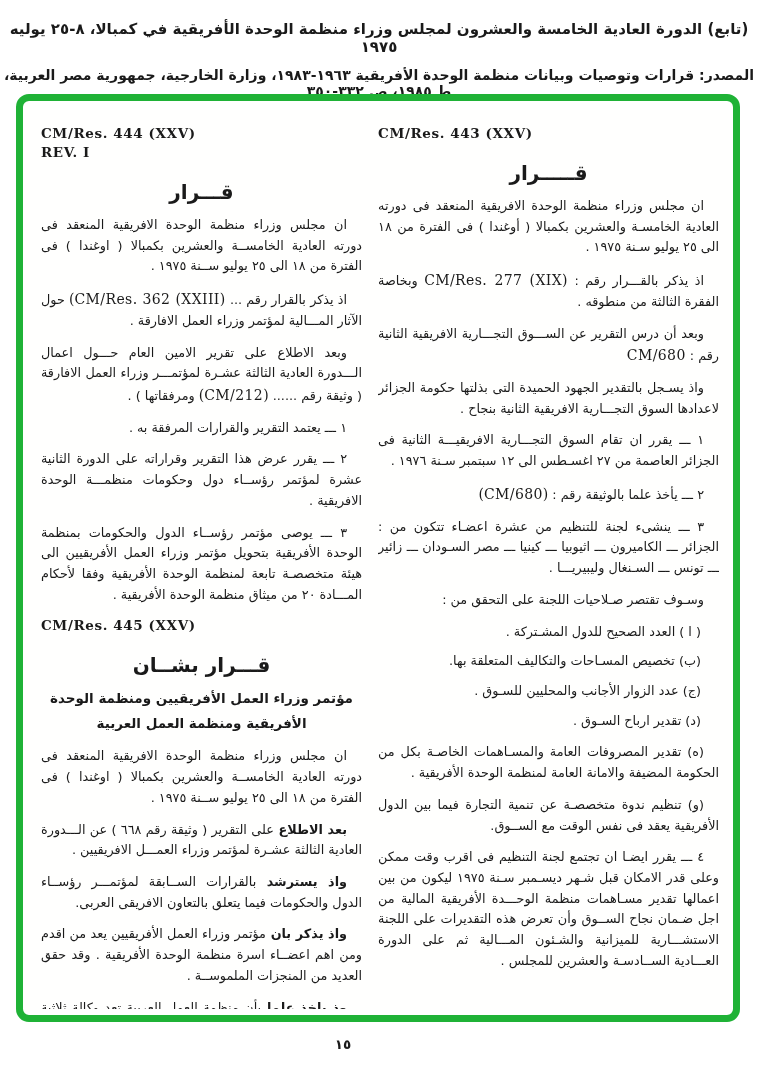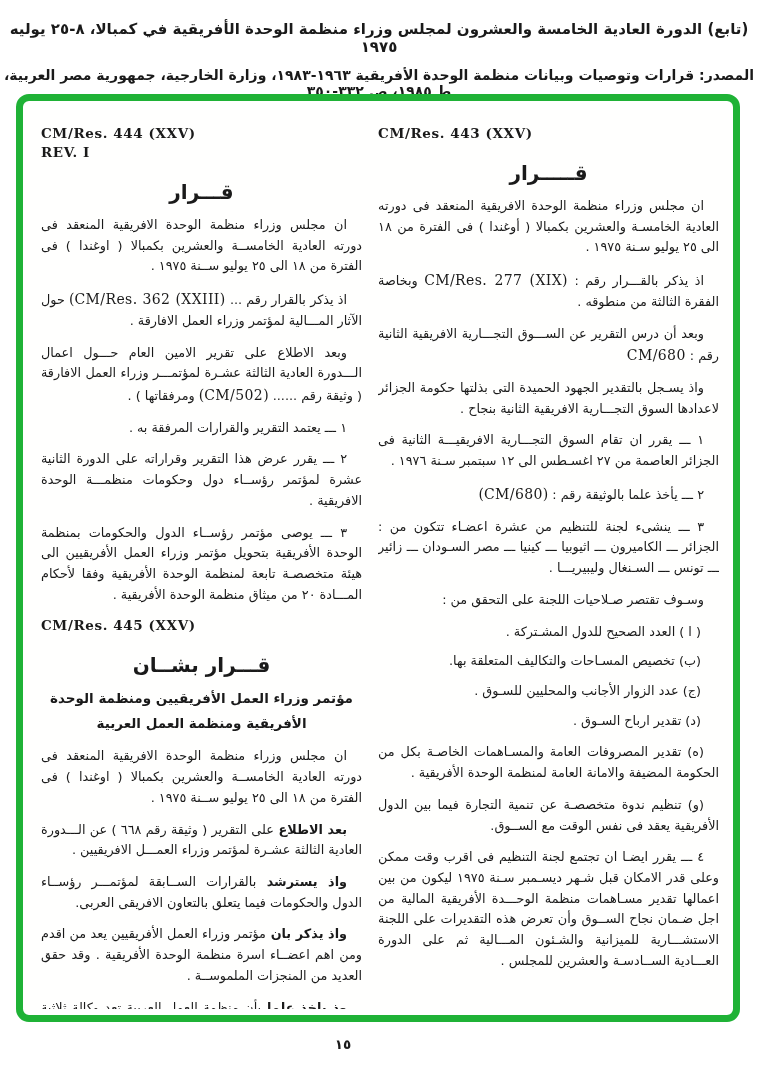--- a/index.html
+++ b/index.html
@@ -88,21 +88,21 @@
           <div class="block para" data-name="item-h">(ه) تقدير المصروفات العامة والمسـاهمات الخاصـة بكل من الحكومة المضيفة والامانة العامة لمنظمة الوحدة الأفريقية .</div>
           <div class="block para" data-name="item-w">(و) تنظيم ندوة متخصصـة عن تنمية التجارة فيما بين الدول الأفريقية يعقد فى نفس الوقت مع الســوق.</div>
           <div class="block para" data-name="para-operative-4">٤ ـــ يقرر ايضـا ان تجتمع لجنة التنظيم فى اقرب وقت ممكن وعلى قدر الامكان قبل شـهر ديسـمبر سـنة ١٩٧٥ ليكون من بين اعمالها تقدير مسـاهمات منظمة الوحـــدة الأفريقية المالية من اجل ضـمان نجاح الســوق وأن تعرض هذه التقديرات على اللجنة الاستشـــارية للميزانية والشـئون المـــالية ثم على الدورة العـــادية الســادسـة والعشرين للمجلس .</div>
         </div>
       <div class="col col-left" data-name="column-left">
           <div class="block ref" data-name="ref-444">CM/Res. 444 (XXV)</div>
           <div class="block ref" data-name="ref-444-rev">REV. I</div>
           <div class="block heading" data-name="heading-qarar-444">قـــرار</div>
           <div class="block para" data-name="para-preamble-444">ان مجلس وزراء منظمة الوحدة الافريقية المنعقد فى دورته العادية الخامســة والعشرين بكمبالا ( اوغندا ) فى الفترة من ١٨ الى ٢٥ يوليو ســنة ١٩٧٥ .</div>
           <div class="block para" data-name="para-recall-444"><span dir="rtl" data-name="text-run">اذ يذكر بالقرار رقم ...</span> <span dir="ltr" class="latin" data-name="resolution-reference">(CM/Res. 362 (XXIII)</span> <span dir="rtl" data-name="text-run">حول الآثار المـــالية لمؤتمر وزراء العمل الافارقة .</span> </div>
-          <div class="block para" data-name="para-report-444"><span dir="rtl" data-name="text-run">وبعد الاطلاع على تقرير الامين العام حـــول اعمال الـــدورة العادية الثالثة عشـرة لمؤتمـــر وزراء العمل الافارقة ( وثيقة رقم ......</span> <span dir="ltr" class="latin" data-name="resolution-reference">(CM/502)</span> <span dir="rtl" data-name="text-run">ومرفقاتها ) .</span> </div>
+          <div class="block para" data-name="para-report-444"><span dir="rtl" data-name="text-run">وبعد الاطلاع على تقرير الامين العام حـــول اعمال الـــدورة العادية الثالثة عشـرة لمؤتمـــر وزراء العمل الافارقة ( وثيقة رقم ......</span> <span dir="ltr" class="latin" data-name="resolution-reference">(CM/212)</span> <span dir="rtl" data-name="text-run">ومرفقاتها ) .</span> </div>
           <div class="block para" data-name="para-444-op1">١ ـــ يعتمد التقرير والقرارات المرفقة به .</div>
           <div class="block para" data-name="para-444-op2">٢ ـــ يقرر عرض هذا التقرير وقراراته على الدورة الثانية عشرة لمؤتمر رؤســاء دول وحكومات منظمـــة الوحدة الافريقية .</div>
           <div class="block para" data-name="para-444-op3">٣ ـــ يوصى مؤتمر رؤســاء الدول والحكومات بمنظمة الوحدة الأفريقية بتحويل مؤتمر وزراء العمل الأفريقيين الى هيئة متخصصـة تابعة لمنظمة الوحدة الأفريقية وفقا لأحكام المـــادة ٢٠ من ميثاق منظمة الوحدة الأفريقية .</div>
           <div class="block ref" data-name="ref-445">CM/Res. 445 (XXV)</div>
           <div class="block heading" data-name="heading-qarar-445">قـــرار بشــان</div>
           <div class="block heading2" data-name="heading-subject-445a">مؤتمر وزراء العمل الأفريقيين ومنظمة الوحدة</div>
           <div class="block heading2" data-name="heading-subject-445b">الأفريقية ومنظمة العمل العربية</div>
           <div class="block para" data-name="para-preamble-445">ان مجلس وزراء منظمة الوحدة الافريقية المنعقد فى دورته العادية الخامســة والعشرين بكمبالا ( اوغندا ) فى الفترة من ١٨ الى ٢٥ يوليو ســنة ١٩٧٥ .</div>
           <div class="block para" data-name="para-445-report"><span class="lead" data-name="bold-lead">بعد الاطلاع </span>على التقرير ( وثيقة رقم ٦٦٨ ) عن الـــدورة العادية الثالثة عشـرة لمؤتمر وزراء العمـــل الافريقيين .</div>
           <div class="block para" data-name="para-445-guided"><span class="lead" data-name="bold-lead">واذ يسترشد </span>بالقرارات الســابقة لمؤتمـــر رؤســاء الدول والحكومات فيما يتعلق بالتعاون الافريقى العربى.</div>

